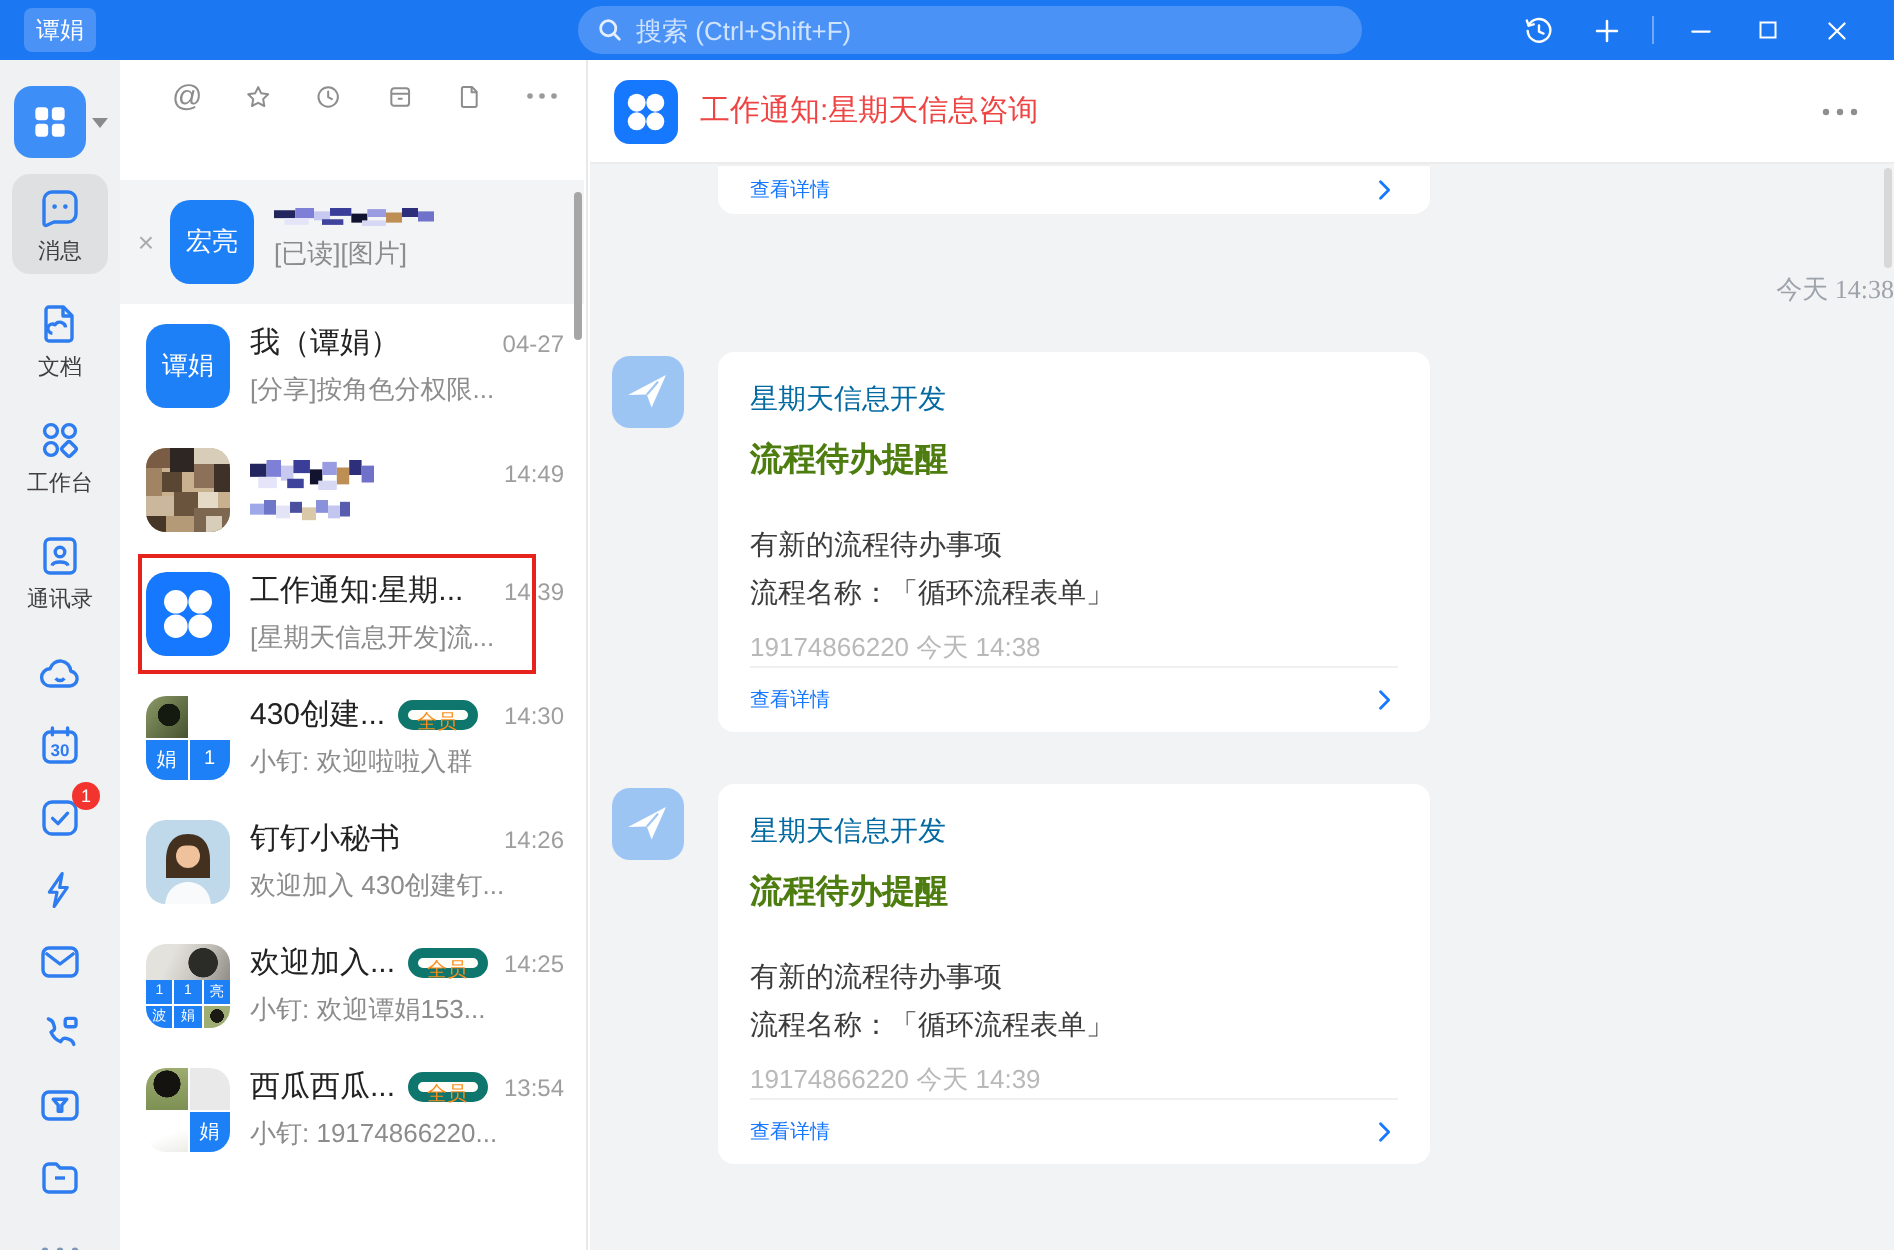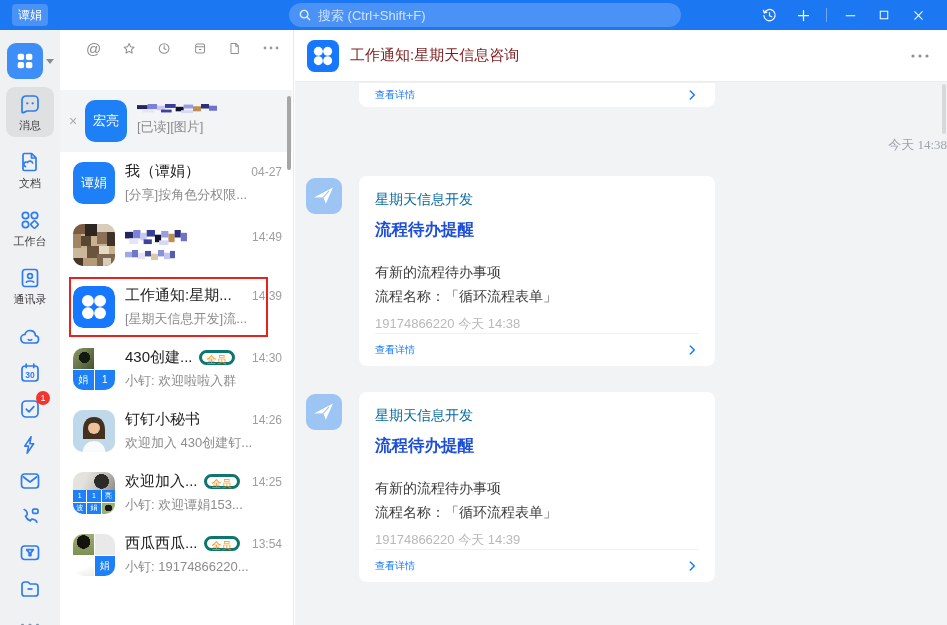--- a/index.html
+++ b/index.html
@@ -59,46 +59,46 @@
   .av-grid9{width:100%;height:100%;display:flex;flex-direction:column;background:#fff;}
   .g9-top{height:18px;background:radial-gradient(circle at 68% 52%,#2B2B27 0 24%,rgba(0,0,0,0) 25%),linear-gradient(115deg,#E4E2DC 30%,#C9C7C0 60%,#8F8D86);}
   .g9-cells{flex:1;display:grid;grid-template-columns:1fr 1fr 1fr;grid-template-rows:1fr 1fr;gap:1px;background:#fff;}
   .g9-cells .cell{font-size:7px;}
   .g9-ph{background:radial-gradient(circle at 50% 45%,#1C1A14 0 38%,rgba(0,0,0,0) 39%),#9FAE74;}
   .ci-main{flex:1;min-width:0;}
   .row1{display:flex;align-items:center;}
   .ci-name{font-size:15px;color:#222;white-space:nowrap;overflow:hidden;text-overflow:ellipsis;max-width:118px;}
   .name-mosaic{width:62px;height:15px;}
   .cut .name-mosaic{width:80px;height:9px;margin-top:-3px;}
-  .ci-badge{flex:none;margin-left:6px;font-size:10px;color:#FB8D1A;border:3px solid #0f766e;border-radius:8px;
+  .ci-badge{flex:none;margin-left:6px;font-size:10px;color:#FB8D1A;border:5px solid #0f766e;border-radius:8px;
             padding:0 5px;height:15px;line-height:14px;background:#FFFDF8;}
   .ci-time{flex:none;margin-left:auto;font-size:12px;color:#9E9E9E;padding-left:6px;}
   .row2{margin-top:5px;display:flex;align-items:center;}
   .ci-msg{font-size:13px;color:#8C8C8C;white-space:nowrap;overflow:hidden;text-overflow:ellipsis;max-width:160px;}
   .msg-mosaic{width:50px;height:11px;}
   .cl-item.highlighted::after{content:"";position:absolute;left:9px;right:24px;top:1px;bottom:1px;
             border:2px solid #E5221C;pointer-events:none;}
   .cl-thumb{position:absolute;right:2px;top:66px;width:4px;height:74px;border-radius:2px;background:#A6A6A6;}
   
   .main{position:absolute;left:295px;top:30px;right:0;bottom:0;background:#F2F3F5;}
   .m-header{height:52px;background:#fff;border-bottom:1px solid #ECECEC;display:flex;align-items:center;padding:0 18px 0 12px;gap:11px;}
   .m-av{width:32px;height:32px;flex:none;}
-  .m-title{font-size:15px;color:#7f1d1d;}
+  .m-title{font-size:15px;color:#ef4444;}
   .m-more{margin-left:auto;cursor:pointer;display:flex;align-items:center;}
   .m-body{position:absolute;left:0;top:52px;right:0;bottom:0;overflow:hidden;}
   .partial-card{position:absolute;left:64px;top:0;width:356px;height:25px;background:#fff;border-radius:0 0 8px 8px;
             border-top:1px solid #F0F0F0;display:flex;align-items:center;justify-content:space-between;padding:0 16px;cursor:pointer;}
   .blue-link{color:#1677FF;font-size:10px;}
   .date-div{position:absolute;left:0;top:54px;width:100%;text-align:right;color:#9DA3AB;font-size:13px;font-family:Liberation Serif, serif;}
   .cards{position:absolute;left:0;top:94px;right:0;}
   .msg-row{position:relative;padding-left:64px;margin-bottom:26px;}
   .plane-av{position:absolute;left:11px;top:2px;width:36px;height:36px;}
   .card{width:356px;height:190px;background:#fff;border-radius:8px;padding:13px 16px 0;display:flex;flex-direction:column;}
   .c-src{font-size:14px;color:#0369a1;margin-top:2px;}
-  .c-title{font-size:16.5px;color:#1d4ed8;font-weight:bold;margin-top:10px;}
+  .c-title{font-size:16.5px;color:#4d7c0f;font-weight:bold;margin-top:10px;}
   .c-line{font-size:14px;color:#3C3C3C;line-height:24px;}
   .c-line.first{margin-top:19px;}
   .c-meta{font-size:13px;color:#B9B9B9;margin-top:7px;}
   .c-action{margin-top:auto;border-top:1px solid #F0F0F0;height:37px;display:flex;align-items:center;
             justify-content:space-between;cursor:pointer;}
   .m-thumb{position:absolute;right:1px;top:2px;width:4px;height:50px;border-radius:2px;background:#D8D8D8;}
   svg{display:block;}
 </style>
 </head>
 <body>

